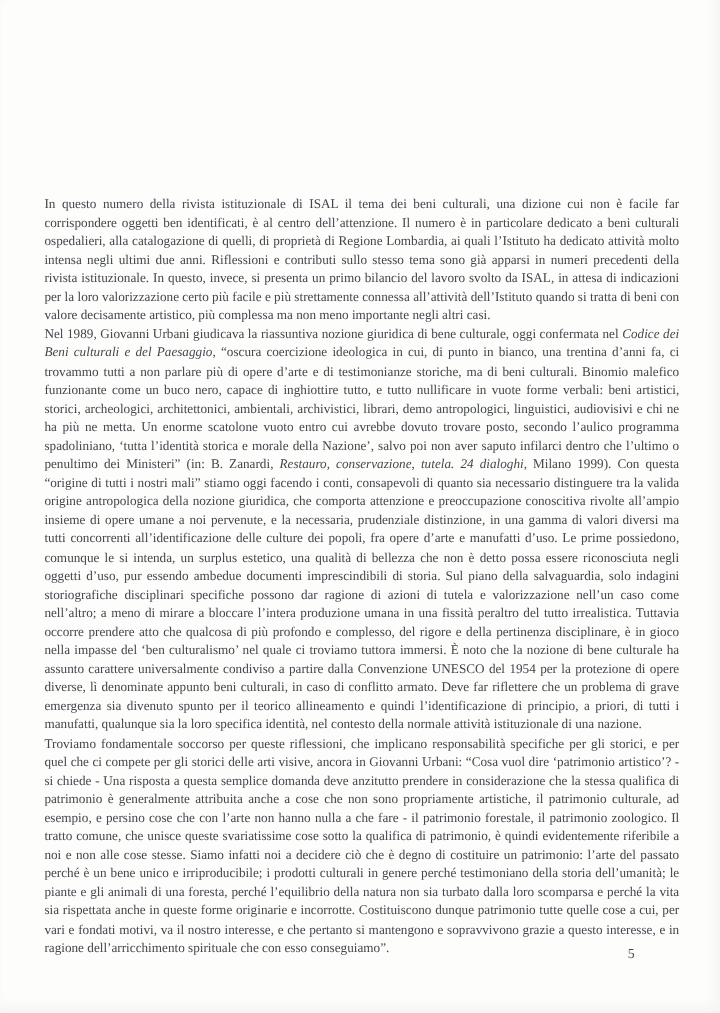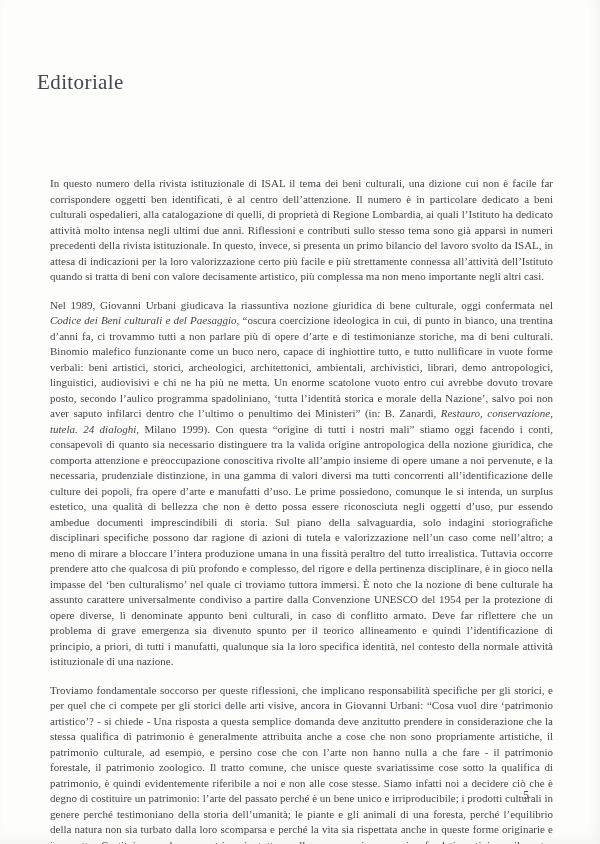--- a/index.html
+++ b/index.html
@@ -35,41 +35,40 @@
     left: 37px;
     top: 163px;
     width: 529px;
     color: #42474b;
     font-size: 11px;
     line-height: 15.5px;
     text-align: justify;
     text-justify: inter-word;
   }
   .article-body p {
-    margin: 13px;
+    margin: 0;
     padding: 0;
   }
   .article-body .italic {
     font-style: italic;
   }
   .page-number {
     position: absolute;
     left: 516px;
     top: 789px;
     width: 20px;
     text-align: center;
     font-size: 11.5px;
     color: #4a4f53;
   }
 </style>
 </head>
 <body>
 
 <div class="page">
-  <h1 class="page-title">Editoriale</h1>
 
   <div class="article-body">
       <p><span>In questo numero della rivista istituzionale di ISAL il tema dei beni culturali, una dizione cui non è facile far corrispondere oggetti ben identificati, è al centro dell’attenzione. Il numero è in particolare dedicato a beni culturali ospedalieri, alla catalogazione di quelli, di proprietà di Regione Lombardia, ai quali l’Istituto ha dedicato attività molto intensa negli ultimi due anni. Riflessioni e contributi sullo stesso tema sono già apparsi in numeri precedenti della rivista istituzionale. In questo, invece, si presenta un primo bilancio del lavoro svolto da ISAL, in attesa di indicazioni per la loro valorizzazione certo più facile e più strettamente connessa all’attività dell’Istituto quando si tratta di beni con valore decisamente artistico, più complessa ma non meno importante negli altri casi.</span></p>
       <p><span>Nel 1989, Giovanni Urbani giudicava la riassuntiva nozione giuridica di bene culturale, oggi confermata nel </span><span class="italic">Codice dei Beni culturali e del Paesaggio</span><span>, “oscura coercizione ideologica in cui, di punto in bianco, una trentina d’anni fa, ci trovammo tutti a non parlare più di opere d’arte e di testimonianze storiche, ma di beni culturali. Binomio malefico funzionante come un buco nero, capace di inghiottire tutto, e tutto nullificare in vuote forme verbali: beni artistici, storici, archeologici, architettonici, ambientali, archivistici, librari, demo antropologici, linguistici, audiovisivi e chi ne ha più ne metta. Un enorme scatolone vuoto entro cui avrebbe dovuto trovare posto, secondo l’aulico programma spadoliniano, ‘tutta l’identità storica e morale della Nazione’, salvo poi non aver saputo infilarci dentro che l’ultimo o penultimo dei Ministeri” (in: B. Zanardi, </span><span class="italic">Restauro, conservazione, tutela. 24 dialoghi</span><span>, Milano 1999). Con questa “origine di tutti i nostri mali” stiamo oggi facendo i conti, consapevoli di quanto sia necessario distinguere tra la valida origine antropologica della nozione giuridica, che comporta attenzione e preoccupazione conoscitiva rivolte all’ampio insieme di opere umane a noi pervenute, e la necessaria, prudenziale distinzione, in una gamma di valori diversi ma tutti concorrenti all’identificazione delle culture dei popoli, fra opere d’arte e manufatti d’uso. Le prime possiedono, comunque le si intenda, un surplus estetico, una qualità di bellezza che non è detto possa essere riconosciuta negli oggetti d’uso, pur essendo ambedue documenti imprescindibili di storia. Sul piano della salvaguardia, solo indagini storiografiche disciplinari specifiche possono dar ragione di azioni di tutela e valorizzazione nell’un caso come nell’altro; a meno di mirare a bloccare l’intera produzione umana in una fissità peraltro del tutto irrealistica. Tuttavia occorre prendere atto che qualcosa di più profondo e complesso, del rigore e della pertinenza disciplinare, è in gioco nella impasse del ‘ben culturalismo’ nel quale ci troviamo tuttora immersi. È noto che la nozione di bene culturale ha assunto carattere universalmente condiviso a partire dalla Convenzione UNESCO del 1954 per la protezione di opere diverse, lì denominate appunto beni culturali, in caso di conflitto armato. Deve far riflettere che un problema di grave emergenza sia divenuto spunto per il teorico allineamento e quindi l’identificazione di principio, a priori, di tutti i manufatti, qualunque sia la loro specifica identità, nel contesto della normale attività istituzionale di una nazione.</span></p>
       <p><span>Troviamo fondamentale soccorso per queste riflessioni, che implicano responsabilità specifiche per gli storici, e per quel che ci compete per gli storici delle arti visive, ancora in Giovanni Urbani: “Cosa vuol dire ‘patrimonio artistico’? - si chiede - Una risposta a questa semplice domanda deve anzitutto prendere in considerazione che la stessa qualifica di patrimonio è generalmente attribuita anche a cose che non sono propriamente artistiche, il patrimonio culturale, ad esempio, e persino cose che con l’arte non hanno nulla a che fare - il patrimonio forestale, il patrimonio zoologico. Il tratto comune, che unisce queste svariatissime cose sotto la qualifica di patrimonio, è quindi evidentemente riferibile a noi e non alle cose stesse. Siamo infatti noi a decidere ciò che è degno di costituire un patrimonio: l’arte del passato perché è un bene unico e irriproducibile; i prodotti culturali in genere perché testimoniano della storia dell’umanità; le piante e gli animali di una foresta, perché l’equilibrio della natura non sia turbato dalla loro scomparsa e perché la vita sia rispettata anche in queste forme originarie e incorrotte. Costituiscono dunque patrimonio tutte quelle cose a cui, per vari e fondati motivi, va il nostro interesse, e che pertanto si mantengono e sopravvivono grazie a questo interesse, e in ragione dell’arricchimento spirituale che con esso conseguiamo”.</span></p>
     </div>
 
   <div class="page-number">5</div>
 </div>
 

